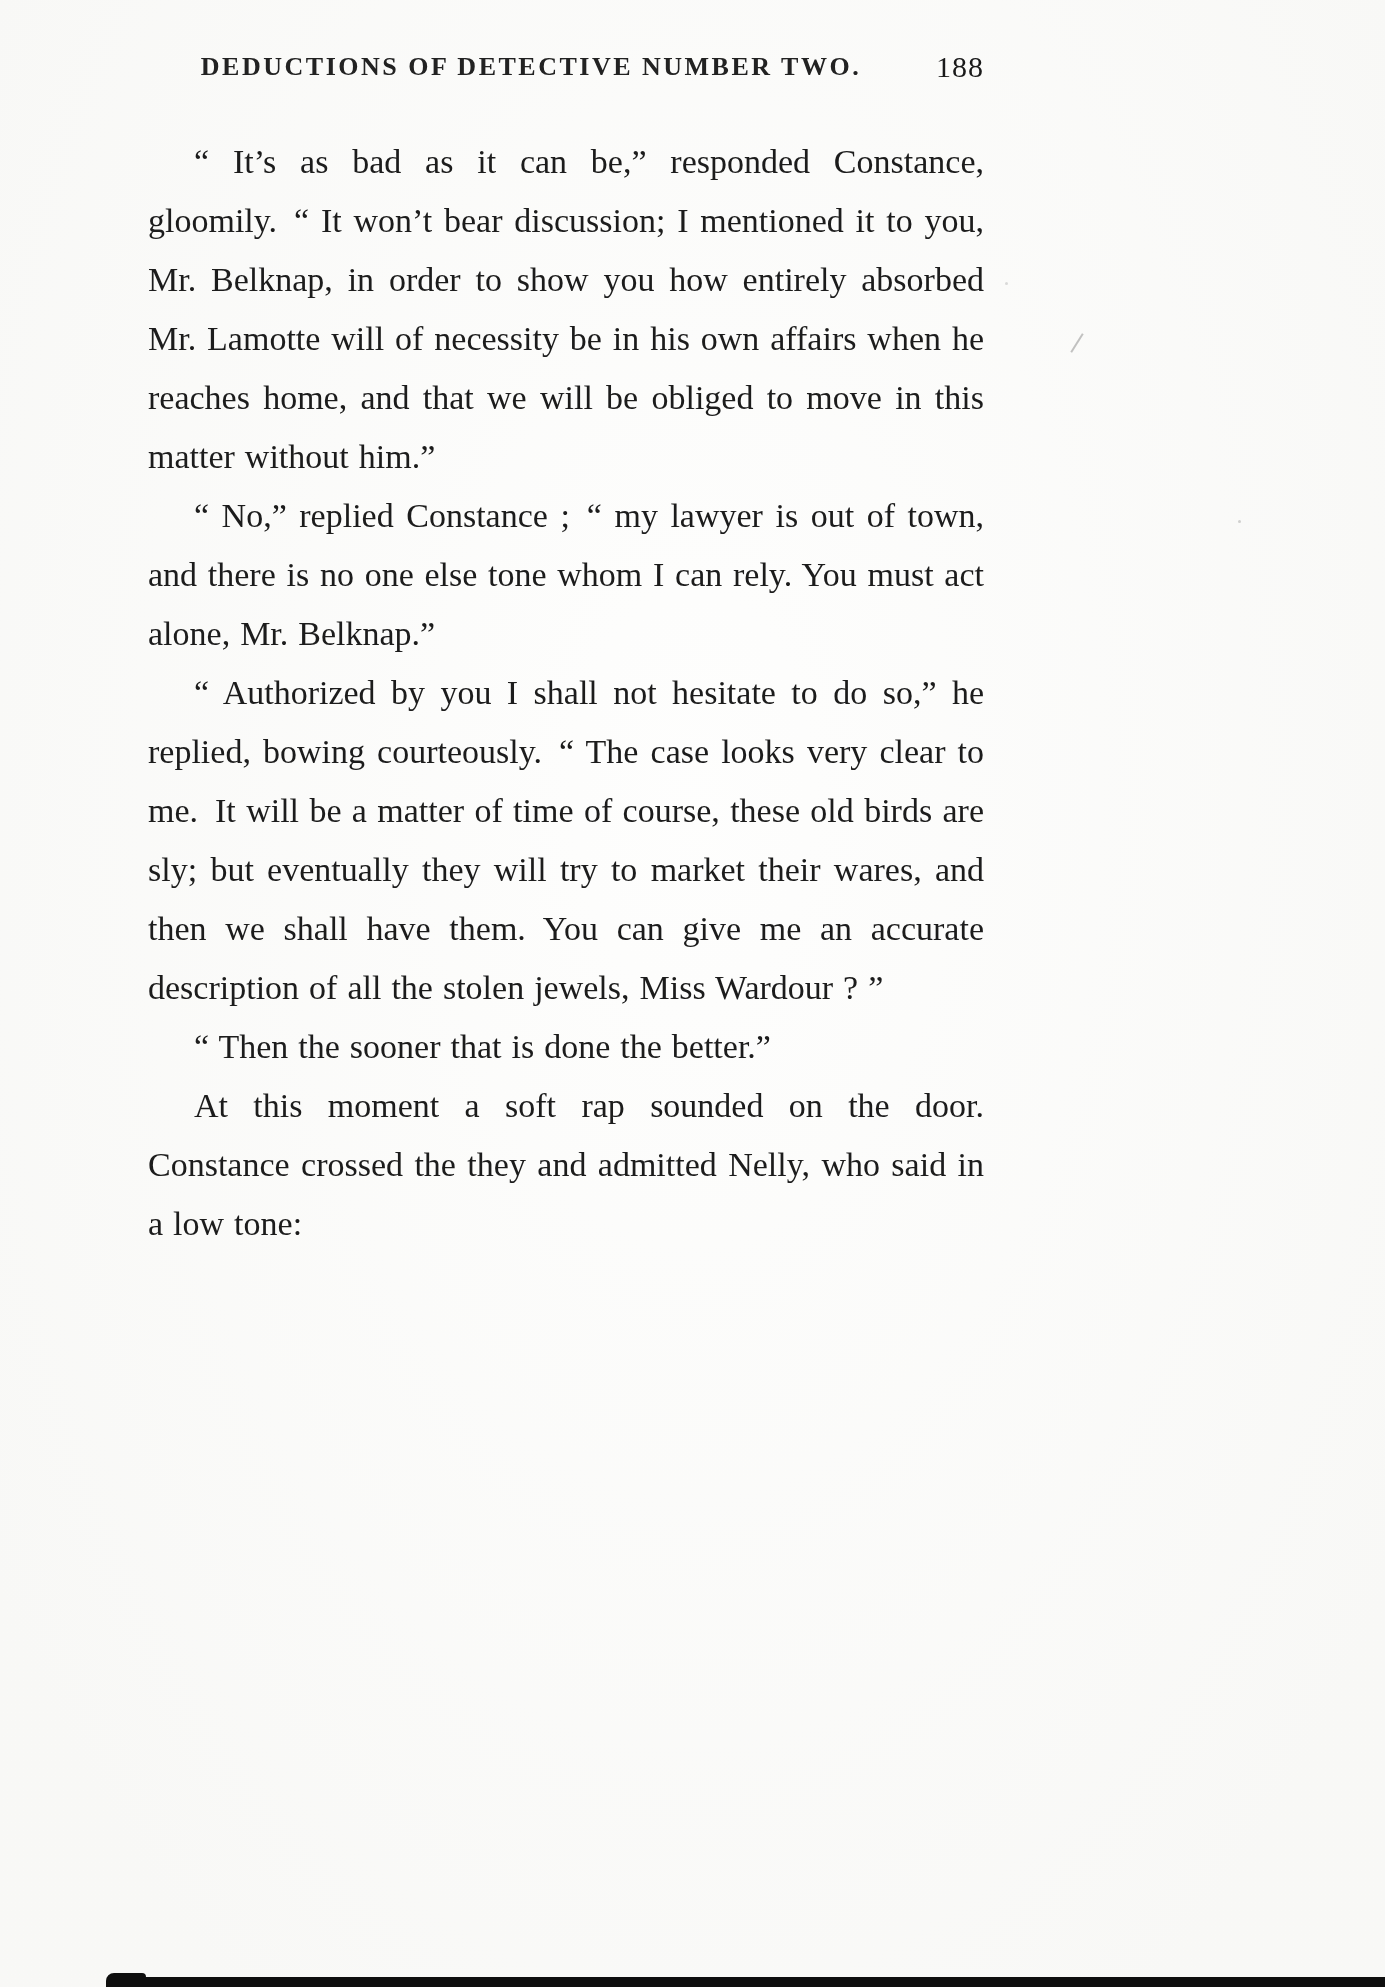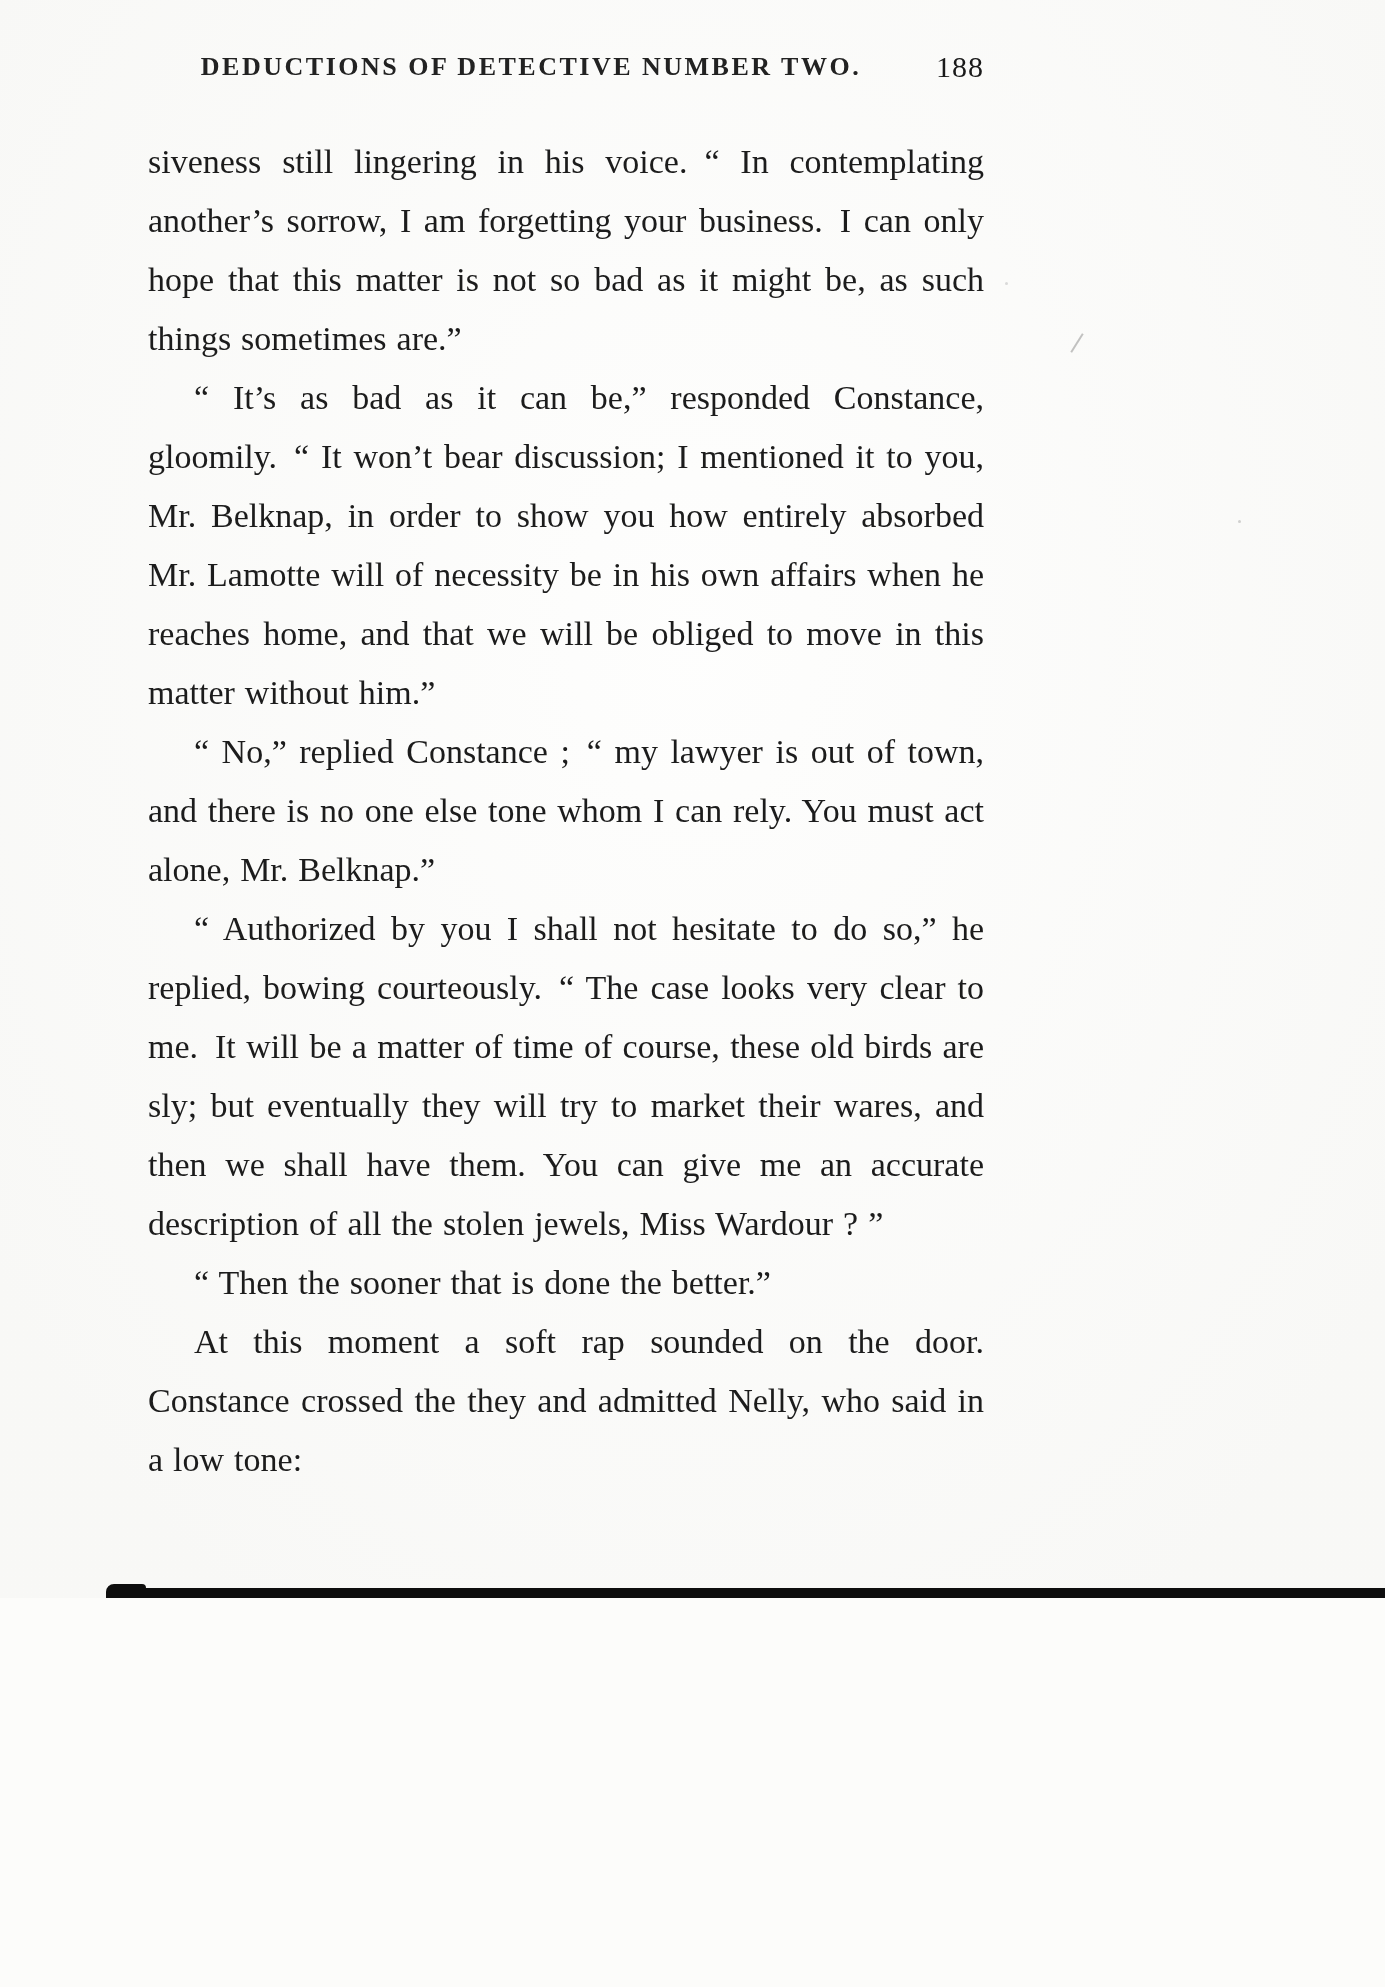--- a/index.html
+++ b/index.html
@@ -13,21 +13,21 @@
     height:1987px;
     background:var(--paper);
     font-family:"Liberation Serif","DejaVu Serif",serif;
     color:var(--ink);
     overflow:hidden;
     position:relative;
   }
   .scan-page{
     position:relative;
     width:1385px;
-    height:1598px;
+    height:1987px;
     background:
       radial-gradient(ellipse at 50% 40%, rgba(255,255,255,0.6), rgba(0,0,0,0.015) 85%),
       var(--paper);
   }
   .text-block{
     position:absolute;
     left:148px;
     top:52px;
     width:836px;
   }
@@ -121,21 +121,20 @@
 <div class="scan-page">
 
   <div class="text-block">
 
     <header class="page-header">
       <span class="running-title">DEDUCTIONS OF DETECTIVE NUMBER TWO.</span>
       <span class="page-number">188</span>
     </header>
 
     <main class="page-body">
-      <p class="cont">siveness still lingering in his voice. “ In contemplating another’s sorrow, I am forgetting your business. I can only hope that this matter is not so bad as it might be, as such things sometimes are.”</p>
       <p>“ It’s as bad as it can be,” responded Constance, gloomily. “ It won’t bear discussion; I mentioned it to you, Mr. Belknap, in order to show you how entirely absorbed Mr. Lamotte will of necessity be in his own affairs when he reaches home, and that we will be obliged to move in this matter without him.”</p>
       <p>“ No,” replied Constance ; “ my lawyer is out of town, and there is no one else tone whom I can rely. You must act alone, Mr. Belknap.”</p>
       <p>“ Authorized by you I shall not hesitate to do so,” he replied, bowing courteously. “ The case looks very clear to me. It will be a matter of time of course, these old birds are sly; but eventually they will try to market their wares, and then we shall have them. You can give me an accurate description of all the stolen jewels, Miss Wardour ? ”</p>
       <p>“ Then the sooner that is done the better.”</p>
       <p>At this moment a soft rap sounded on the door. Constance crossed the they and admitted Nelly, who said in a low tone:</p>
     </main>
 
   </div>
 
   <div class="speck speck-slash"></div>

